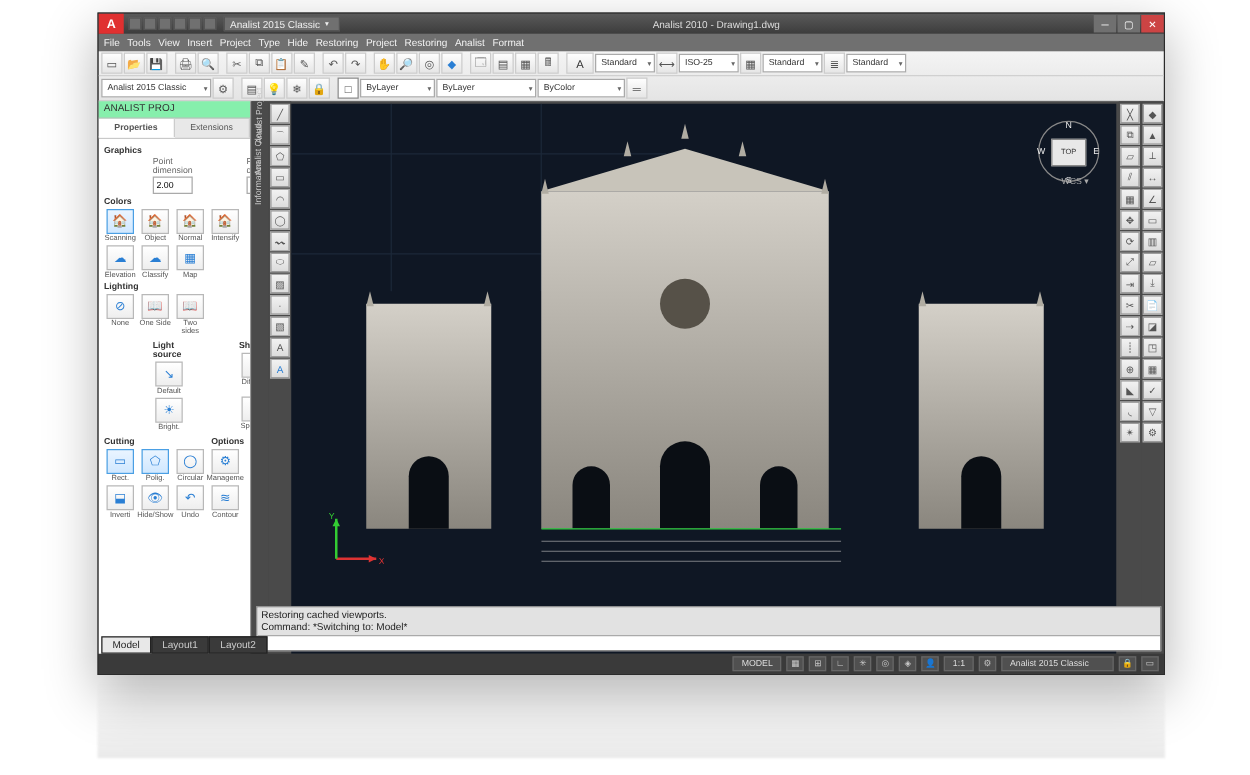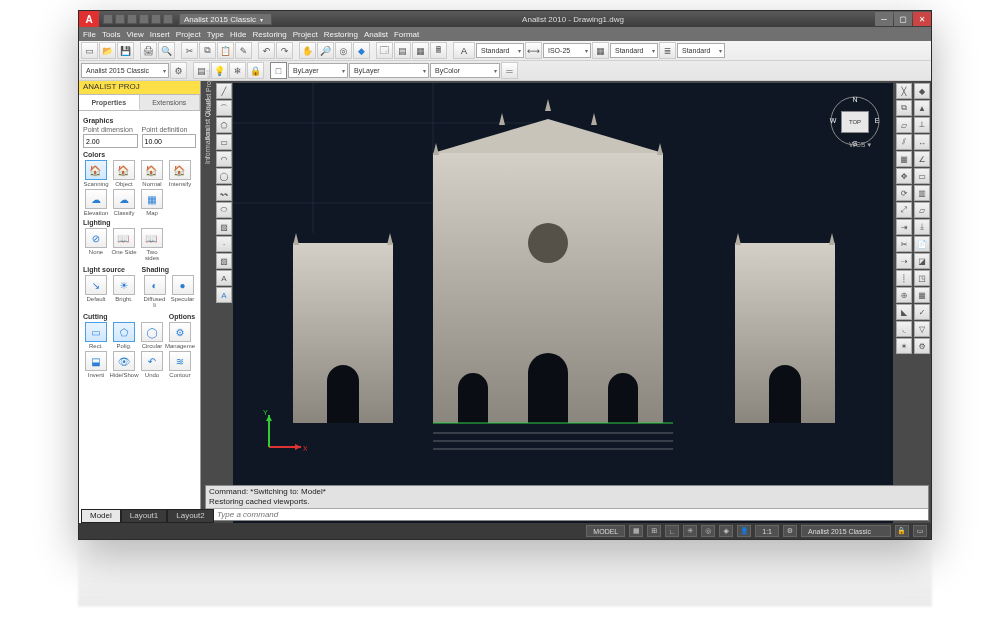--- a/index.html
+++ b/index.html
@@ -21,28 +21,28 @@
 .rrow{ height:20px; display:flex; align-items:center; gap:1px; padding:1px 2px; border-bottom:1px solid #d0d0d0;}
 .rbtn{ width:17px; height:17px; background:linear-gradient(#fefefe,#e6e6e6); border:1px solid #ccc; display:flex; align-items:center;justify-content:center; font-size:9px; color:#555;}
 .rbtn.blue{ color:#2a7fd4;}
 .rbtn.big{ width:22px;}
 .rsep{ width:4px;}
 .rdrop{ height:15px; background:#fff; border:1px solid #aaa; font-size:7px; padding:0 10px 0 4px; display:flex;align-items:center; color:#333; position:relative; min-width:60px;}
 .rdrop::after{content:"▾"; position:absolute; right:2px; font-size:6px; color:#666;}
 .rdrop.sm{min-width:48px;}
 .workarea{ position:absolute; top:70px; left:0; right:0; bottom:16px; display:flex; background:#4a4a4a;}
 .panel{ width:122px; background:#f5f5f5; border-right:1px solid #999; display:flex; flex-direction:column; font-size:8px; color:#444;}
-.panel-title{ background:#fde047; height:14px; padding:1px 4px; font-size:8px; color:#333; border-bottom:1px solid #bbb;}
+.panel-title{ background:#86efac; height:14px; padding:1px 4px; font-size:8px; color:#333; border-bottom:1px solid #bbb;}
 .panel-tabs{ display:flex; height:16px; border-bottom:1px solid #bbb;}
 .panel-tabs span{ flex:1; background:#e8e8e8; border-right:1px solid #ccc; display:flex;align-items:center;justify-content:center; font-size:7px; color:#555;}
 .panel-tabs span.active{ background:#fff; border-bottom:1px solid #fff; font-weight:bold;}
 .panel-body{ flex:1; overflow:auto; padding:3px 4px; background:#fff;}
 .sect{ font-size:7px; color:#333; margin:3px 0 2px; font-weight:bold;}
 .subrow{ display:flex; gap:4px;}
-.subcol{flex:1;}
+.subcol{flex:1;margin-left:39px;}
 .sublabel{ font-size:7px; color:#666; margin-bottom:1px;}
 .numinput{ width:100%; height:14px; border:1px solid #aaa; font-size:7px; padding:0 2px; background:#fff;}
 .iconrow{ display:flex; flex-wrap:wrap; gap:2px; margin-bottom:2px;}
 .picon{ width:26px; display:flex;flex-direction:column;align-items:center;}
 .picon .box{ width:22px;height:20px; border:1px solid #b8b8b8; background:linear-gradient(#fff,#eee); display:flex;align-items:center;justify-content:center; font-size:10px; color:#2a7fd4;}
 .picon .box.sel{ border-color:#4a9fe4; background:linear-gradient(#eaf4ff,#d0e8ff);}
 .picon .lbl{ font-size:6px; color:#555; margin-top:1px; text-align:center; line-height:1;}
 .vstrip{ width:14px; background:#4a4a4a; display:flex; flex-direction:column; align-items:center; padding-top:8px; gap:20px;}
 .vstrip span{ transform:rotate(-90deg); font-size:7px; color:#ccc; white-space:nowrap;}
 .viewport{ flex:1; position:relative; background:#0f1724; margin:2px 2px 0 0;}
@@ -437,26 +437,25 @@
       <div class="tb">◳</div>
       <div class="tb">▦</div>
       <div class="tb">✓</div>
       <div class="tb">▽</div>
       <div class="tb">⚙</div>
     </div>
   </div>
 
   <div class="cmdline">
     <div class="hist">
+      <div>Restoring cached viewports.</div>
       <div>Command:   *Switching to: Model*</div>
-      <div>Restoring cached viewports.</div>
     </div>
     <div class="inp">
       <span>▸</span>
-      <input placeholder="Type a command" style="">
     </div>
   </div>
 
   <div class="tabs" style="bottom:16px; left:2px;">
     <span class="active">Model</span>
     <span>Layout1</span>
     <span>Layout2</span>
   </div>
 
   <div class="status">

